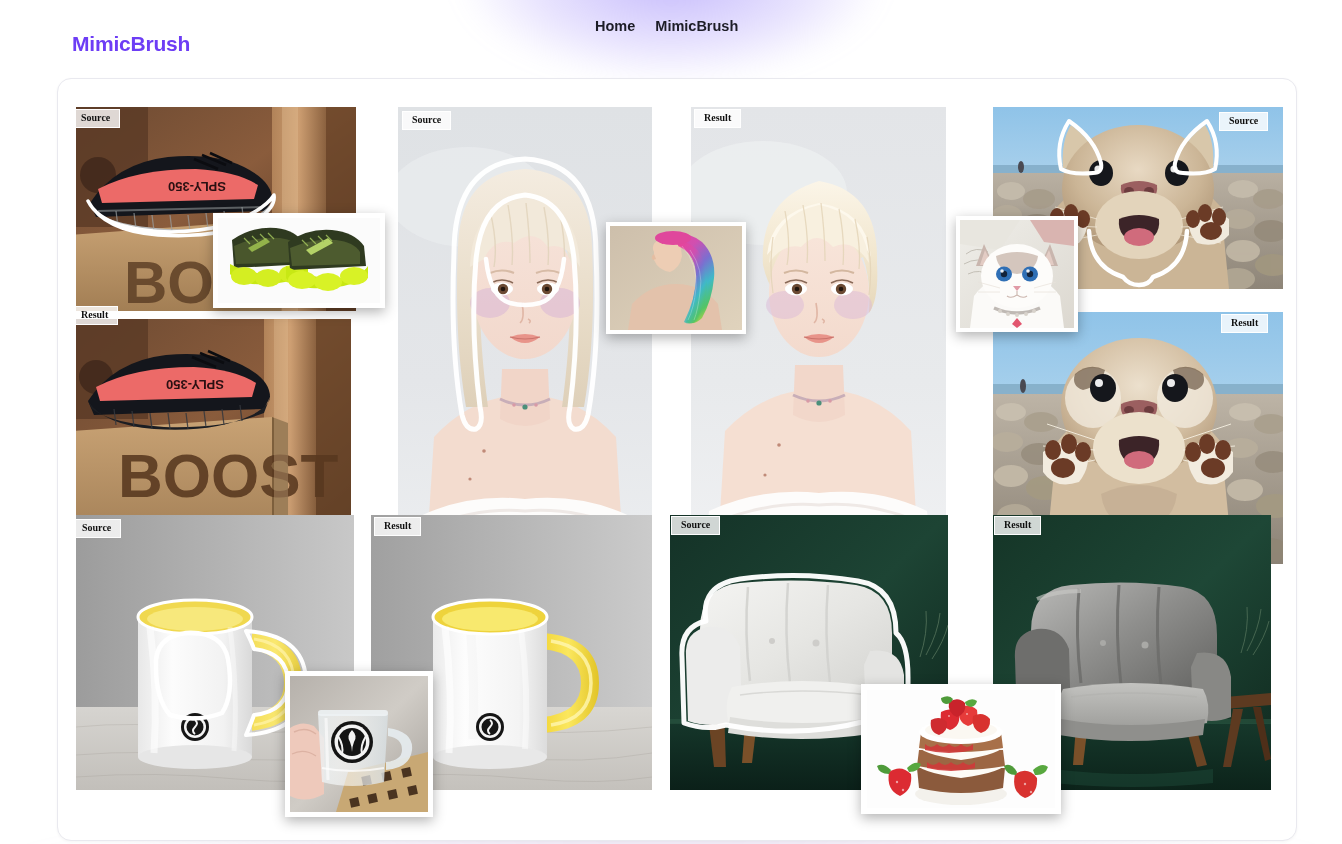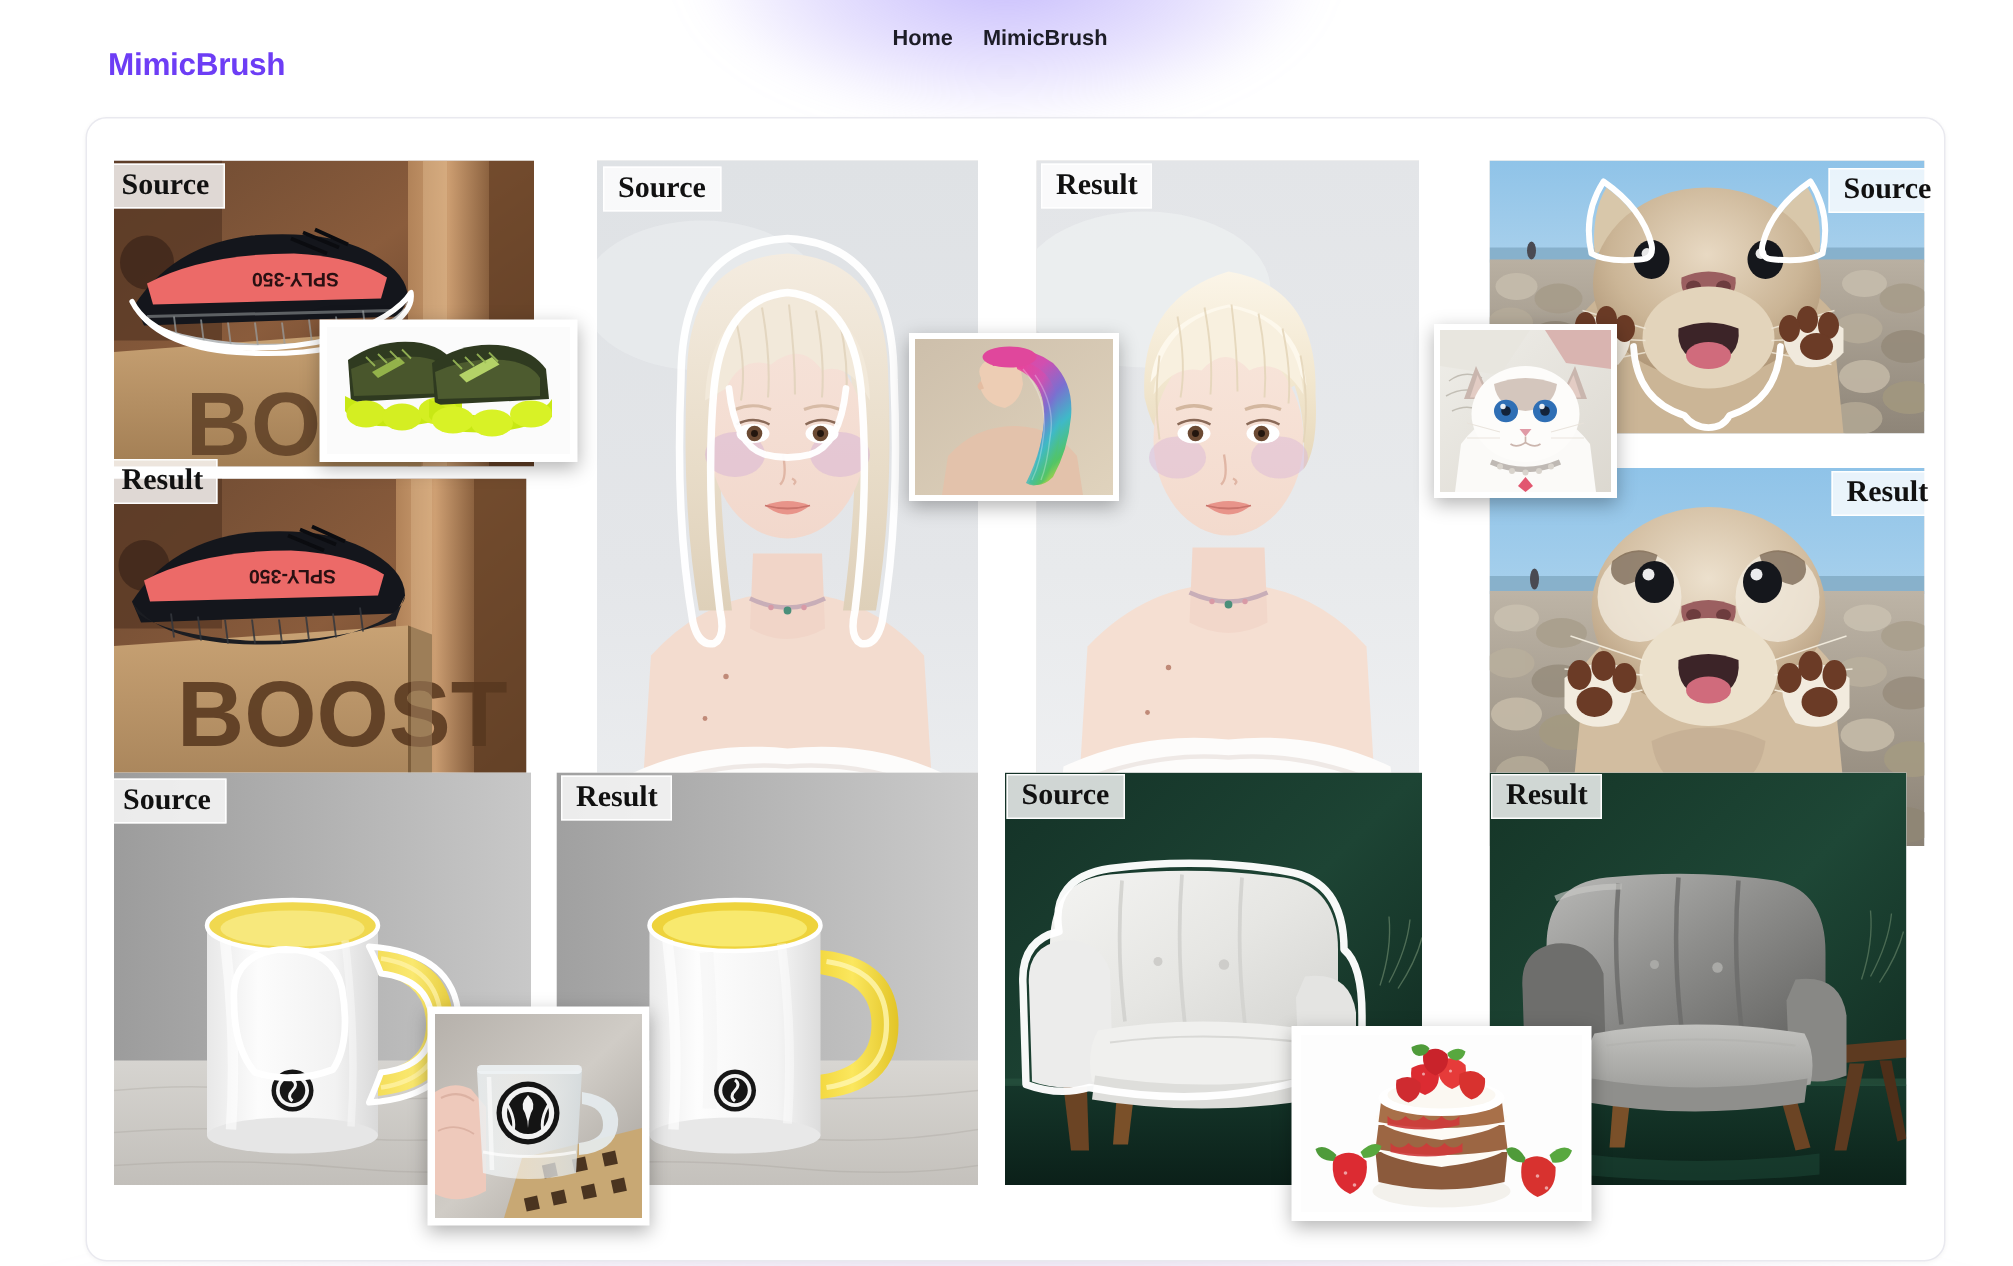--- a/index.html
+++ b/index.html
@@ -68,21 +68,21 @@
     overflow: hidden;
     background: #ddd;
   }
 
   
   .chip {
     position: absolute; z-index: 20;
     padding: 2px 9px 3px 9px;
     font-family: "Liberation Serif", serif;
     font-weight: bold;
-    font-size: 20px;
+    font-size: 10px;
     color: #111;
     background: rgba(255,255,255,0.80);
     border: 1px solid rgba(255,255,255,0.95);
     line-height: 1.15;
     white-space: nowrap;
   }
   .chip.ref {
     font-size: 13px;
     padding: 2px 8px 3px 8px;
     background: rgba(255,255,255,0.88);

